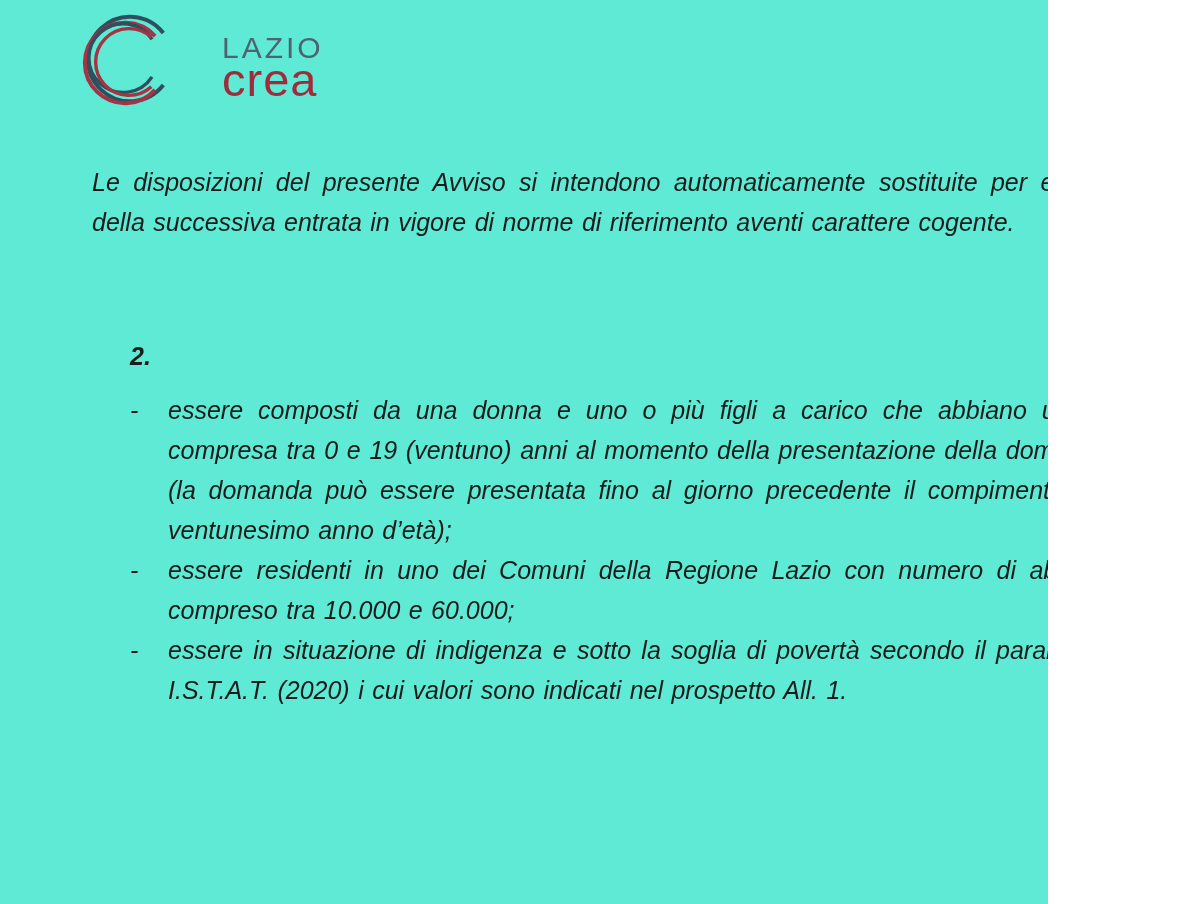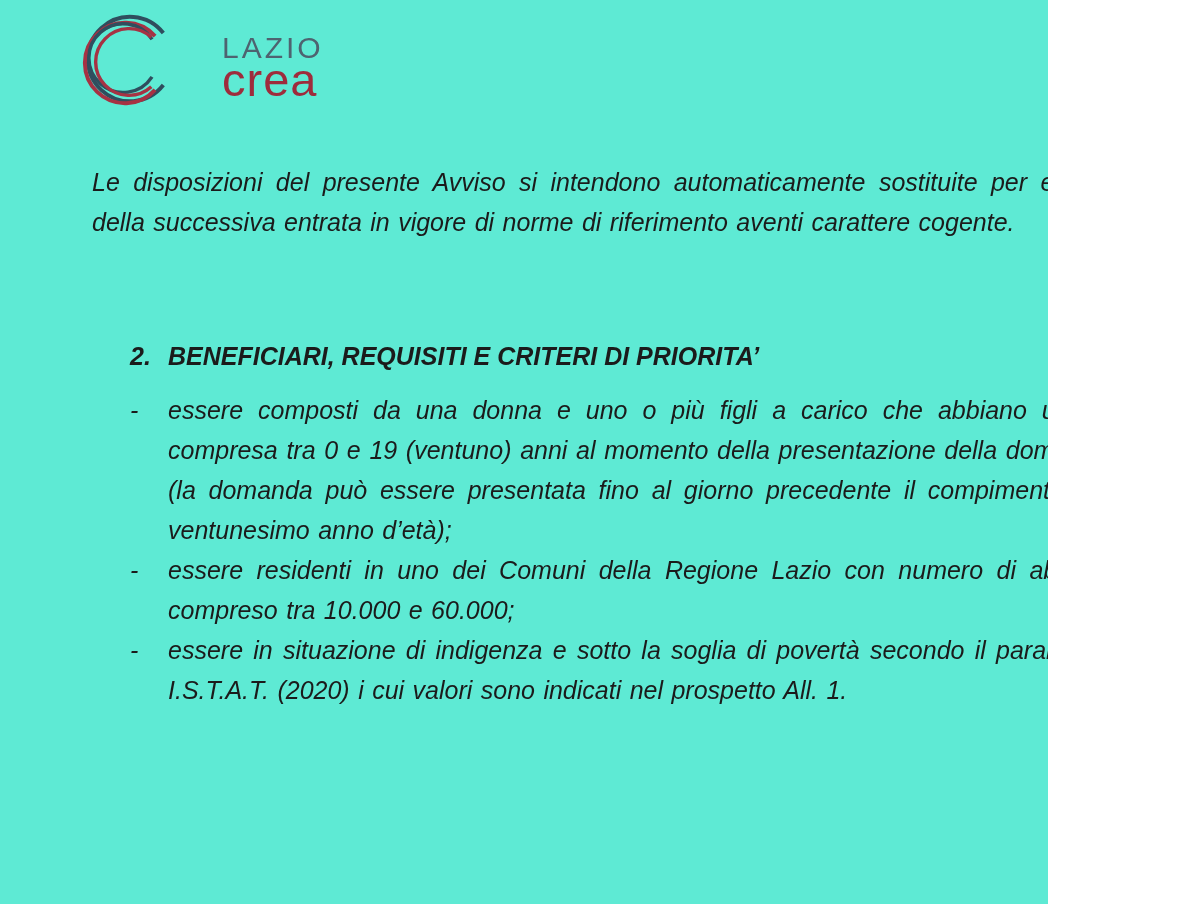--- a/index.html
+++ b/index.html
@@ -121,21 +121,20 @@
     </div>
   </div>
 
   <div class="content">
 
     <p class="jpara">Le disposizioni del presente Avviso si intendono automaticamente sostituite per effetto della successiva entrata in vigore di norme di riferimento aventi carattere cogente.</p>
 
 
     <div class="section-heading">
       <span class="section-number">2.</span>
-      <span class="section-title">BENEFICIARI, REQUISITI E CRITERI DI PRIORITA’</span>
     </div>
 
 
     <div class="bullets">
       <div class="bullet-row">
         <span class="bullet-marker">-</span>
         <span class="bullet-text">essere composti da una donna e uno o più figli a carico che abbiano un’età compresa tra 0 e 19 (ventuno) anni al momento della presentazione della domanda (la domanda può essere presentata fino al giorno precedente il compimento del ventunesimo anno d’età);</span>
       </div>
       <div class="bullet-row">
         <span class="bullet-marker">-</span>

